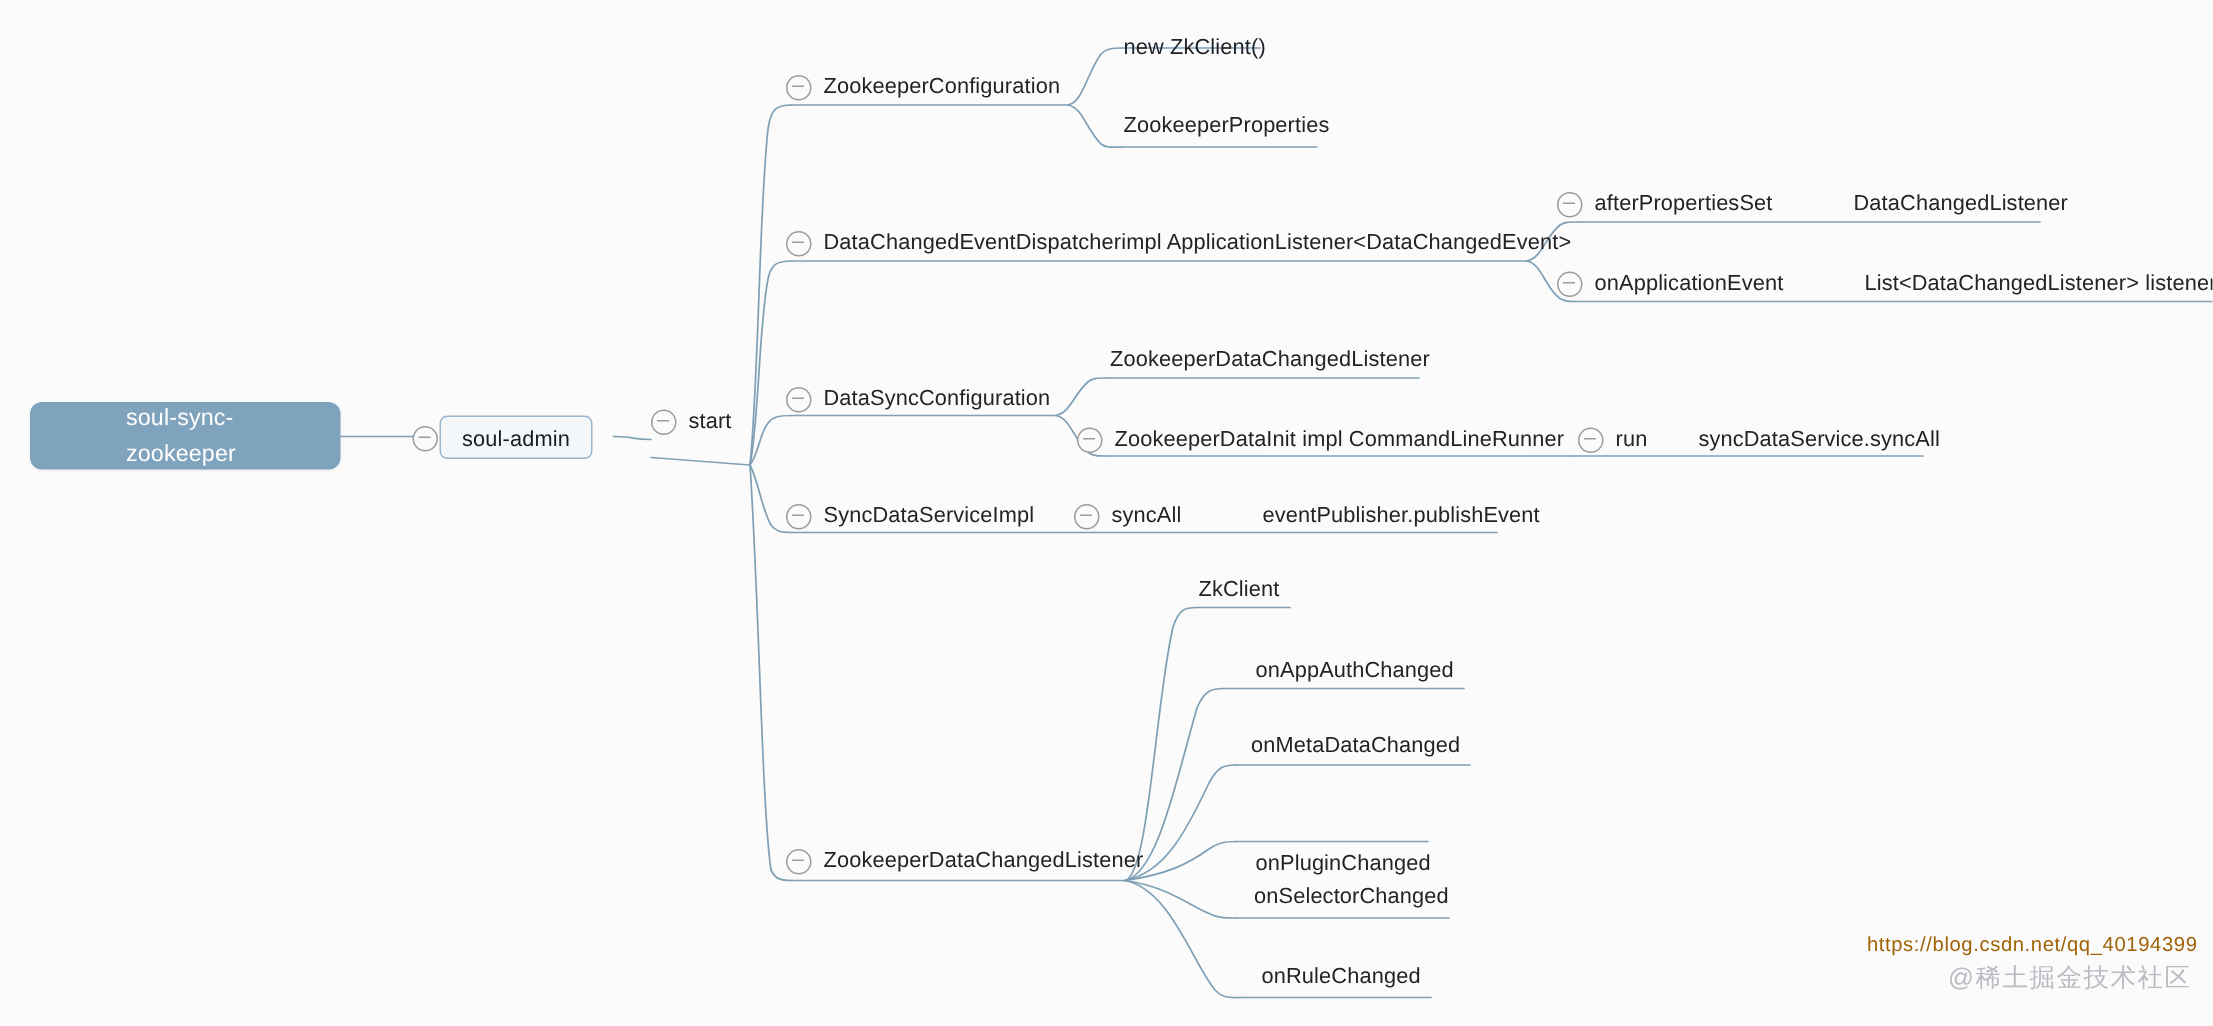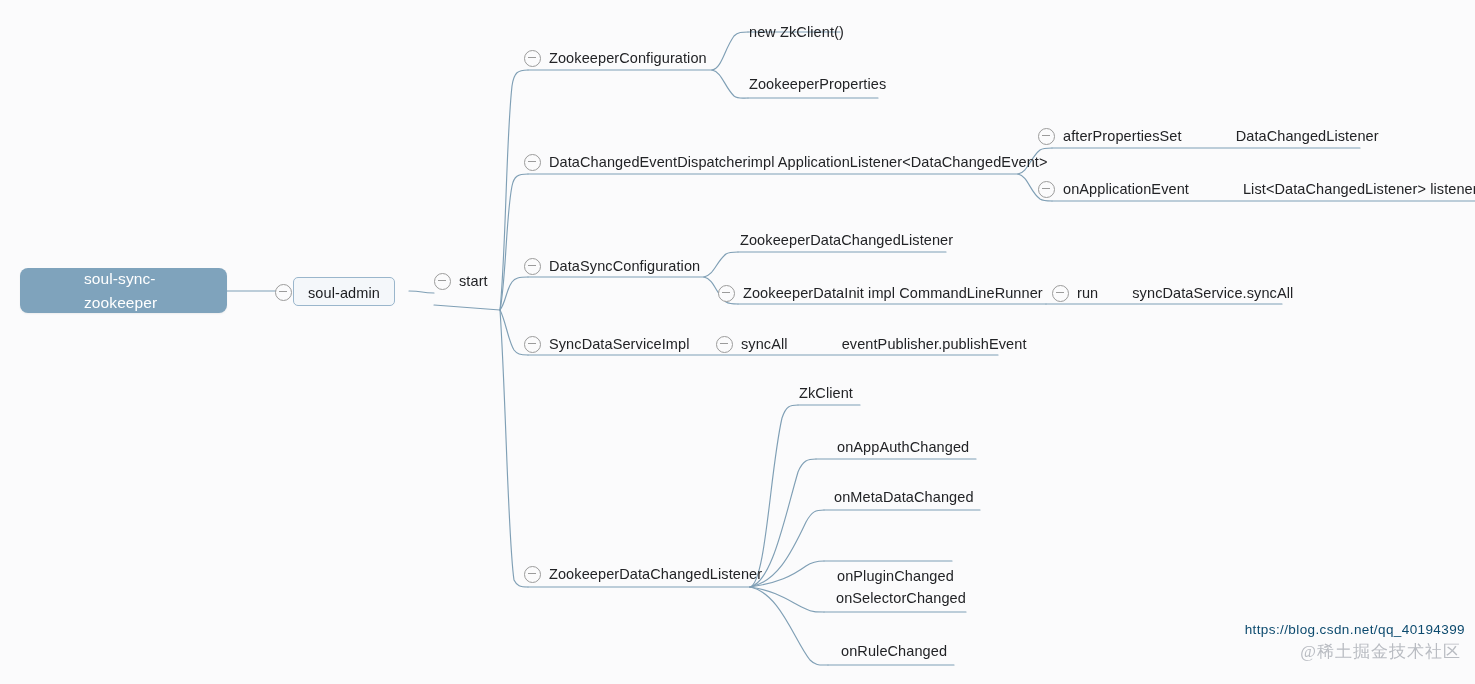--- a/index.html
+++ b/index.html
@@ -107,29 +107,29 @@
   }
   .gap-label-wide {
     margin-left: 54px;
   }
   .watermark-cn {
     position: absolute;
     right: 14px;
     top: 640px;
     font-size: 17px;
     color: #b9bcc2;
-    font-family: Liberation Serif, serif;
+    font-family: Liberation Sans, sans-serif;
     letter-spacing: 1px;
   }
   .watermark-url {
     position: absolute;
     right: 10px;
     top: 622px;
     font-size: 13.5px;
-    color: #0c4a6e;
+    color: #a16207;
     letter-spacing: 0.4px;
     margin-left: 21px;
   }
 </style>
 </head>
 <body>
 
 <div id="canvas">
 
   <svg class="edges" viewBox="0 0 1475 684" xmlns="http://www.w3.org/2000/svg">

